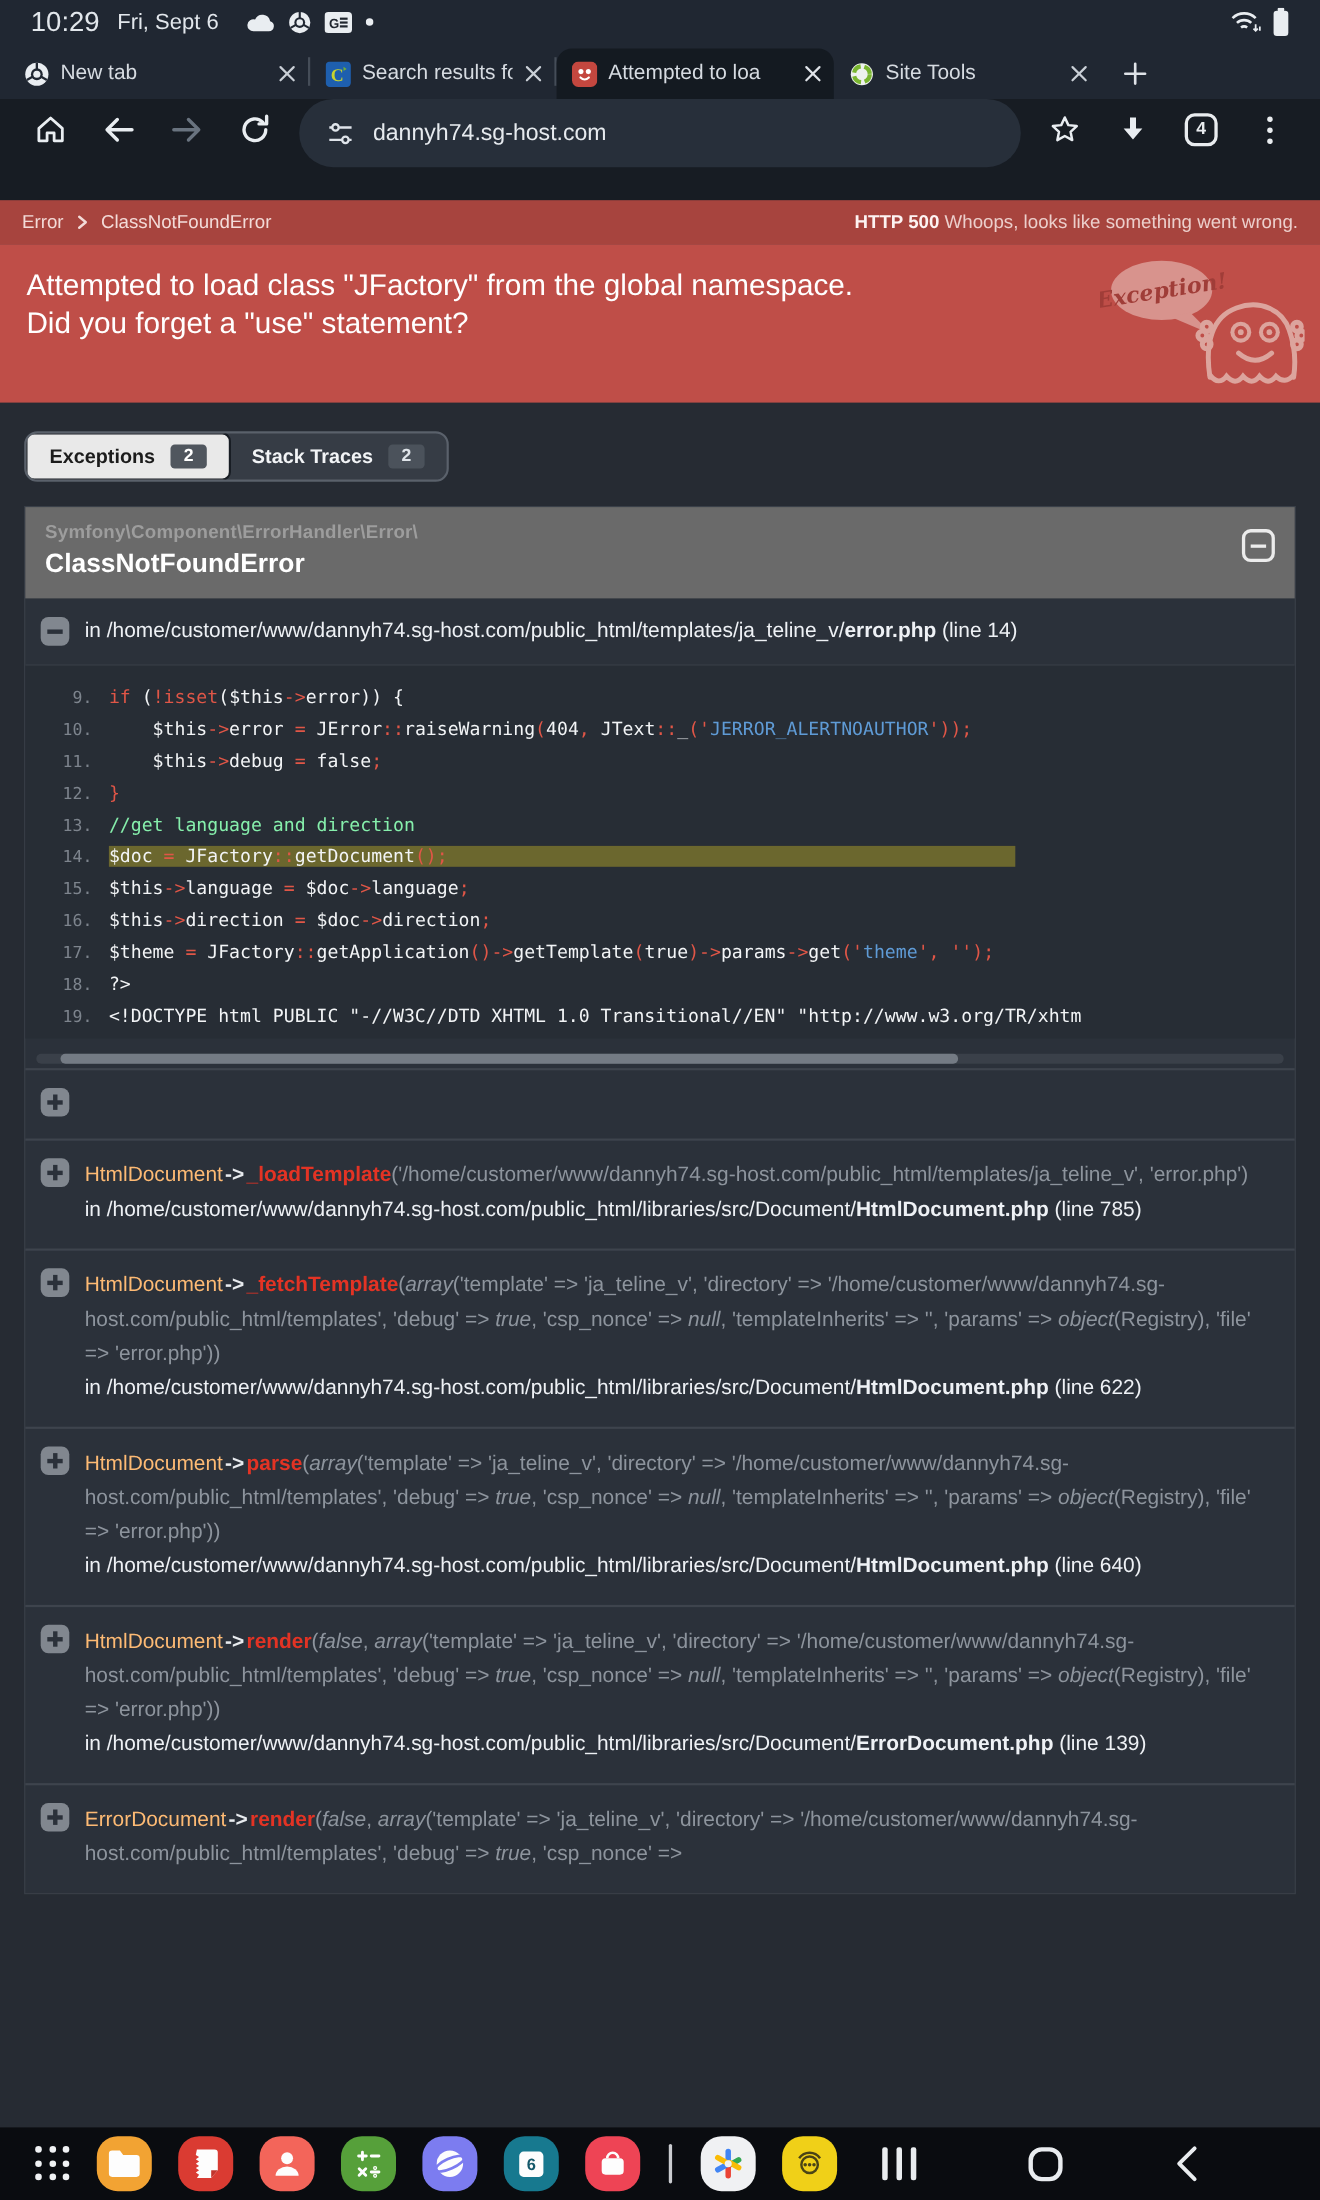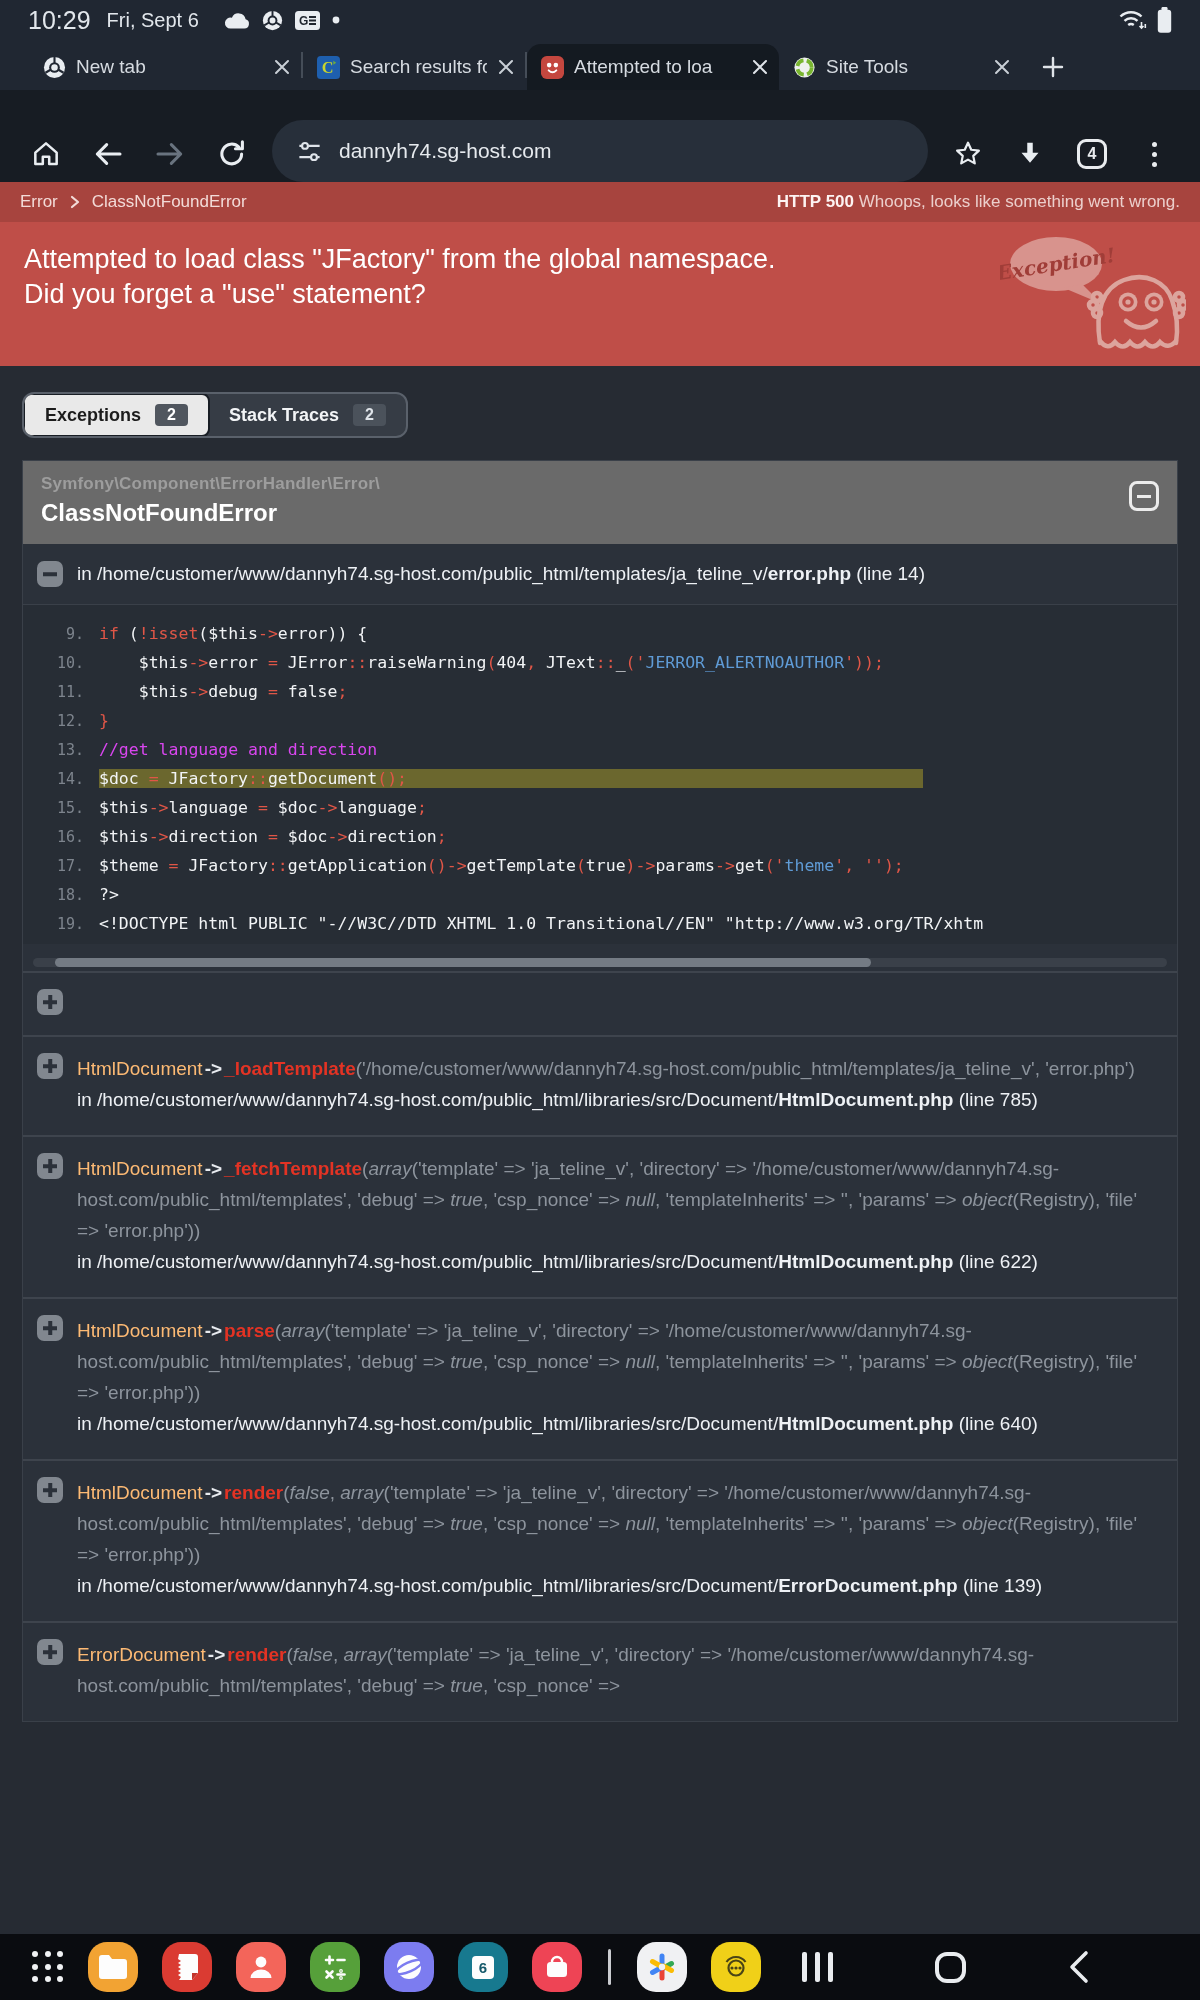--- a/index.html
+++ b/index.html
@@ -5,29 +5,29 @@
 *{margin:0;padding:0;box-sizing:border-box}
 html,body{width:1200px;height:2000px}
 body{background:#262b33;font-family:"Liberation Sans",sans-serif;position:relative;overflow:hidden;color:#e8ecf0}
 
 .statusbar{height:40px;background:#202732;display:flex;align-items:center;padding:0 28px;gap:16px;color:#e2e7ec}
 .statusbar .time{font-size:25px}
 .statusbar .date{font-size:20px}
 .sb-icons{display:flex;align-items:center;gap:12px;margin-left:8px}
 .sb-right{margin-left:auto;display:flex;align-items:center;gap:10px}
 
-.tabstrip{height:50px;background:#202732;display:flex;align-items:flex-end;padding-left:29px}
+.tabstrip{height:50px;background:#202732;display:flex;align-items:flex-end;padding-left:8px}
 .btab{height:46px;display:flex;align-items:center;gap:10px;padding:0 10px 0 14px}
 .btab .title{font-size:19px;color:#d6dbe1;white-space:nowrap;overflow:hidden;flex:1}
 .btab.active{background:#141a21;border-radius:14px 14px 0 0}
 .tabsep{width:2px;height:26px;background:#454d58;align-self:center}
 .newtab-btn{width:64px;height:46px;display:flex;align-items:center;justify-content:center}
 .t1{width:272px}.t2{width:222px}.t3{width:242px}.t4{width:252px}
 
-.toolbar{height:92px;background:#171c23;display:flex;align-items:flex-end;padding:0 18px;gap:6px}
+.toolbar{height:92px;background:#171c23;display:flex;align-items:flex-start;padding:0 18px;gap:6px}
 .tbtn{width:56px;height:56px;display:flex;align-items:center;justify-content:center;flex:none}
 .urlbar{flex:1;height:62px;background:#272f3a;border-radius:31px;display:flex;align-items:center;gap:16px;padding:0 24px;margin:0 6px}
 .url{font-size:21px;color:#e6eaee}
 .tabcount{width:30px;height:30px;border:3px solid #e9ecef;border-radius:9px;color:#e9ecef;font-size:16px;font-weight:700;display:flex;align-items:center;justify-content:center}
 .kebab{display:flex;flex-direction:column;gap:5px}
 .kebab i{width:5px;height:5px;border-radius:50%;background:#e9ecef}
 
 .crumbbar{height:40px;background:#a7443e;display:flex;align-items:center;padding:0 20px;font-size:17px;color:#f3dbd8}
 .crumb-right{margin-left:auto;color:#eccfcc;font-size:17px}
 .crumb-right b{color:#fdf3f2;font-weight:700}
@@ -55,21 +55,21 @@
 .chip .b1{width:14px;height:3.5px}
 .chip .b2{width:3.5px;height:14px}
 .codeblock{background:#272d35;padding:14px 0 6px;border-top:1px solid #3a4049}
 .code-line{display:flex;align-items:center;height:29px}
 .lineno{flex:none;width:76px;text-align:right;padding-right:15px;color:#7d848d;font-family:"DejaVu Sans Mono",monospace;font-size:15px}
 .codetxt{font-family:"DejaVu Sans Mono",monospace;font-size:16.5px;white-space:pre;overflow:hidden}
 .code-line.hl .codetxt{background:#6b672e;width:824px}
 .tk-k{color:#e05647}
 .tk-w{color:#f2f4f6}
 .tk-s{color:#5f9bd6}
-.tk-c{color:#d946ef}
+.tk-c{color:#86efac}
 .hscroll{margin:14px 10px 4px;height:9px;background:#3a4049;border-radius:5px;position:relative}
 .hthumb{position:absolute;left:22px;top:0;height:9px;width:816px;background:#747b84;border-radius:5px}
 .trace{border-top:2px solid #3e444d;display:flex;gap:14px;padding:16px 14px 20px}
 .trace-body{font-size:19px;line-height:31px}
 .cls{color:#fdba74}
 .arrow{color:#e8ebef;font-weight:700;padding:0 2px}
 .mtd{color:#e33324;font-weight:700}
 .arg{color:#8d949d}
 .it{font-style:italic}
 .loc{color:#eef1f5}

